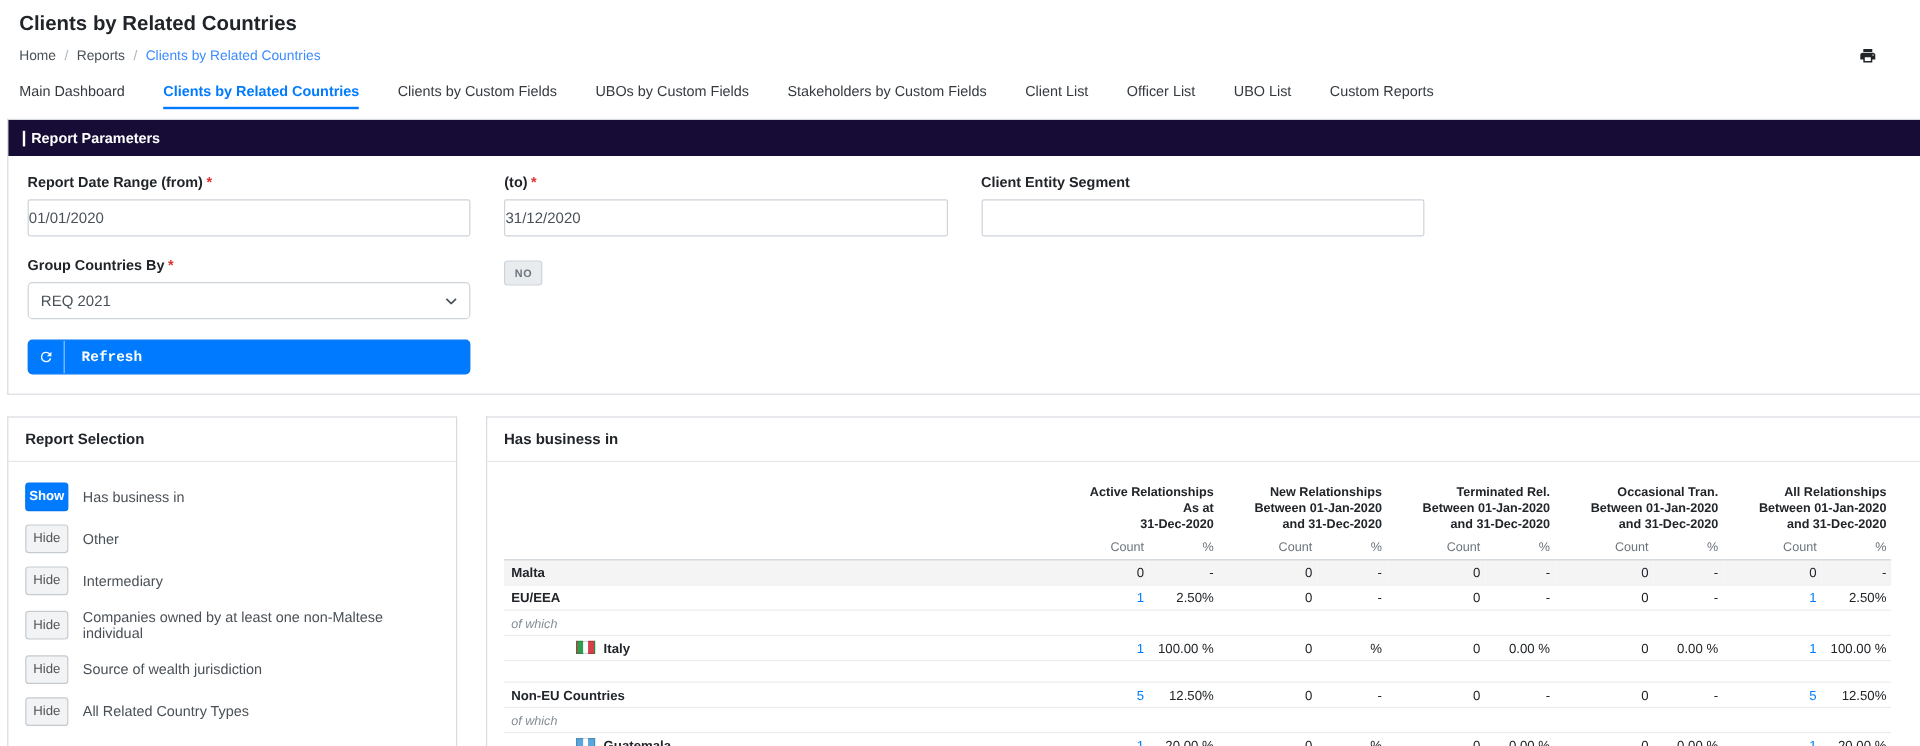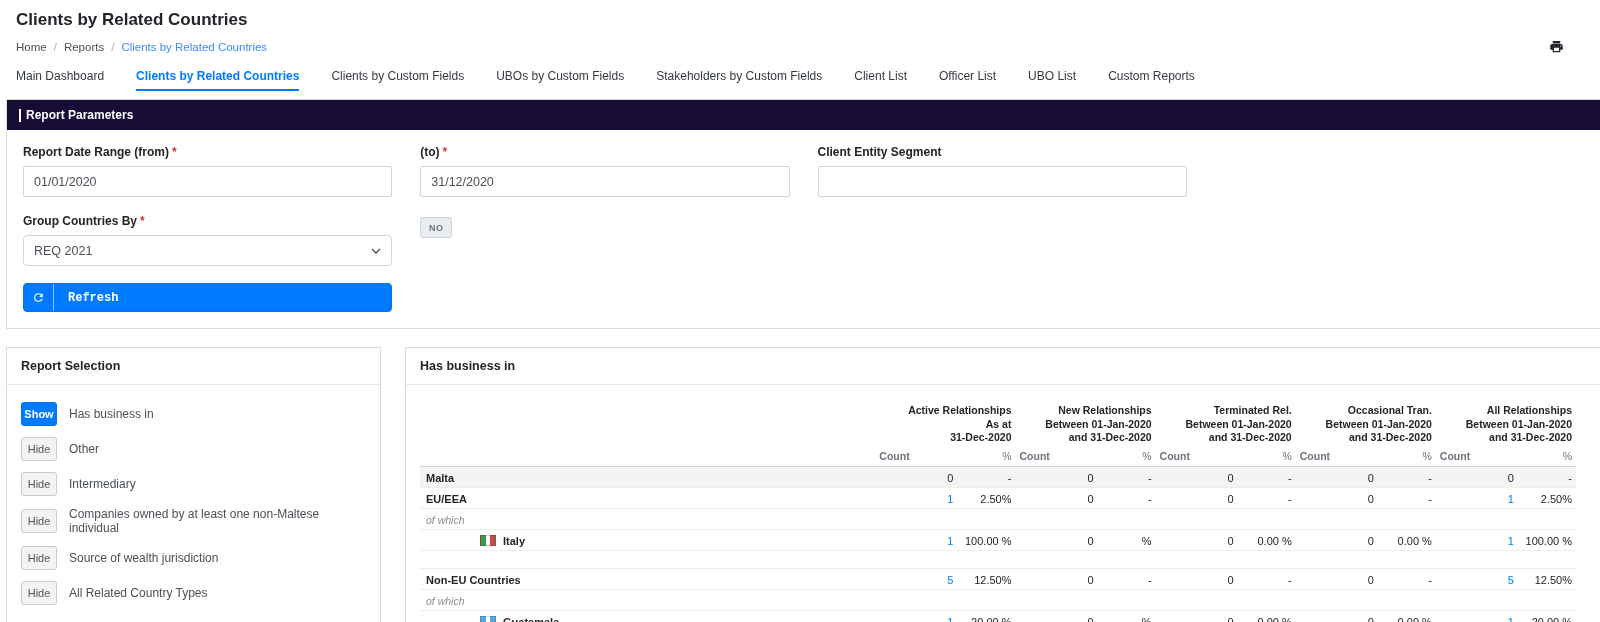--- a/index.html
+++ b/index.html
@@ -22,21 +22,21 @@
   
   .params-panel { margin: 8px 0 0 6px; width: calc(100% - 6px); border: 1px solid #d8dbe0; border-right: none; background: #fff; }
   .params-header { background: #170c36; color: #fff; font-size: 12px; font-weight: bold;
     padding: 8px 12px; display: flex; align-items: center; gap: 5px; }
   .caret-mark { width: 2px; height: 13px; background: #fff; display: inline-block; }
   .params-body { padding: 15px 16px 16px; display: grid; grid-template-columns: repeat(4, 1fr);
     column-gap: 28px; row-gap: 17px; }
   .form-field label { display: block; font-size: 12px; font-weight: bold; margin-bottom: 7px; }
   .req { color: #e03131; margin-left: 3px; }
   .text-input { width: 100%; height: 31px; border: 1px solid #ced4da; border-radius: 2px;
-    padding: 0 10px; font-size: 12.5px; color: #495057; font-family: inherit; background: #fff; }
+    padding: 0 0; font-size: 12.5px; color: #495057; font-family: inherit; background: #fff; }
   .select { position: relative; width: 100%; height: 31px; border: 1px solid #ced4da; border-radius: 4px;
     padding: 8px 26px 0 10px; font-size: 12.5px; color: #495057; cursor: pointer; background: #fff; }
   .select .chev { position: absolute; right: 10px; top: 12px; display: flex; }
   .toggle { width: 32px; height: 21px; margin-top: 3px; background: #e9ecef; border: 1px solid #ced4da;
     border-radius: 3px; font-size: 9px; color: #6c757d; font-weight: bold;
     display: flex; align-items: center; justify-content: center; cursor: pointer; letter-spacing: .5px; }
   .refresh-btn { display: inline-flex; align-items: center; background: #007bff; color: #fff;
     border: 1px solid #0074f0; border-radius: 4px; height: 29px; padding: 0; cursor: pointer;
     font-family: Liberation Mono, monospace; align-self: start; }
   .refresh-btn .icon { display: flex; align-items: center; justify-content: center; width: 29px; }
@@ -56,21 +56,21 @@
   .sel-label { font-size: 12px; color: #495057; }
 
   .table-panel { flex: 1; min-width: 1255px; border-right: none; }
   .table-wrap { padding: 16px 14px 0; }
   table { border-collapse: collapse; width: 1156px; table-layout: fixed; font-size: 11px; }
   col.c-name { width: 455px; } col.c-count { width: 82px; } col.c-pct { width: 58px; }
   th, td { padding: 3px 4px; text-align: right; vertical-align: bottom; }
   th.grp { font-weight: bold; font-size: 10.5px; line-height: 1.3; color: #212529; padding-bottom: 2px; }
   tr.subhead th { color: #6c757d; font-weight: normal; font-size: 10.5px;
     border-bottom: 1px solid #ced4da; padding-bottom: 4px; }
-  tr.subhead th.count { text-align: left; font-weight: bold; }
+  tr.subhead th.count { text-align: right; }
   tr.data td { border-bottom: 1px solid #ecedef; height: 21px; color: #212529; }
   tr.shaded td { background: #f4f4f4; }
   td.name { text-align: left; font-weight: bold; padding-left: 6px; }
   tr.country td.name { padding-left: 60px; }
   tr.ofwhich td.name { font-weight: normal; font-style: italic; color: #868e96; font-size: 10.5px; }
   tr.spacer td { height: 18px; }
   .lnk { color: #007bff; cursor: pointer; }
   .flag { display: inline-block; width: 16px; height: 11px; margin-right: 7px; vertical-align: -1px;
     border: 1px solid rgba(0,0,0,.15); }
   .flag.italy { background: linear-gradient(90deg, #2e9e4f 0 33%, #ffffff 33% 66%, #d6404a 66% 100%); }

